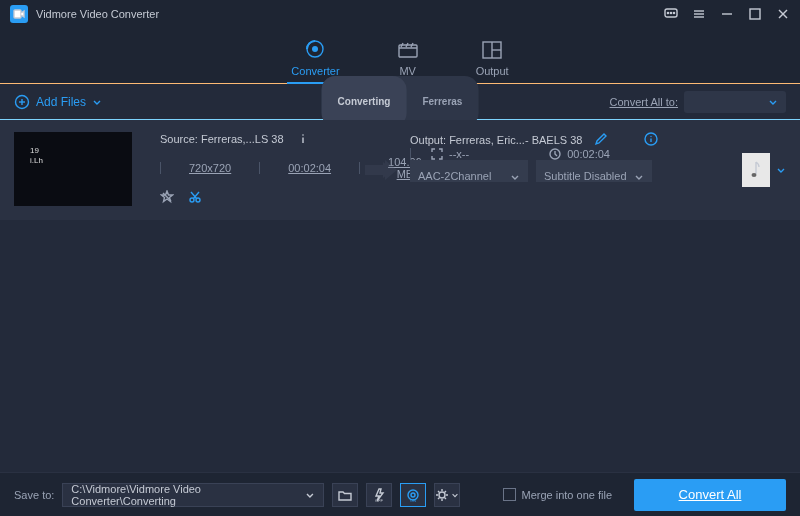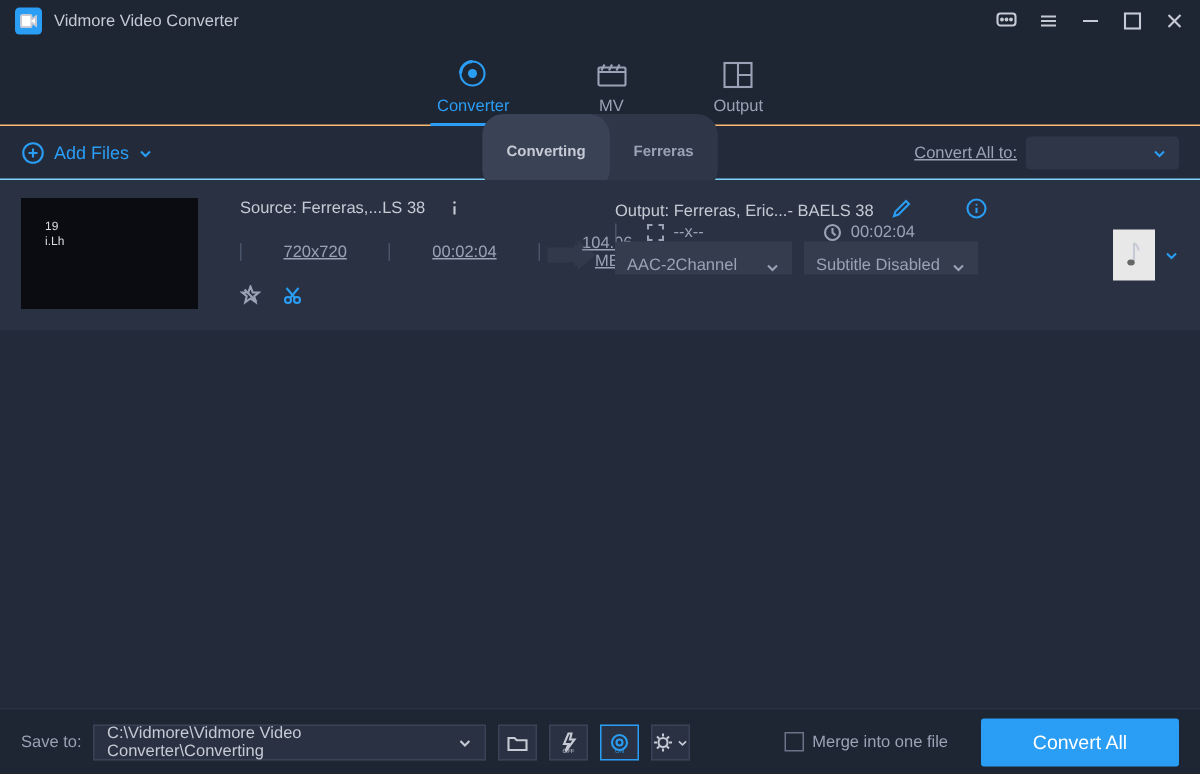--- a/index.html
+++ b/index.html
@@ -42,21 +42,21 @@
 .thumbside { width: 44px; display: flex; align-items: center; justify-content: center; gap: 6px; }
 .thumbicon { width: 28px; height: 34px; background: #e8e8e8; display: flex; align-items: center; justify-content: center; }
 .bottombar { height: 44px; background: #1e2533; border-top: 1px solid #2a3142; display: flex; align-items: center; padding: 0 14px; gap: 8px; }
 .saveto { font-size: 11px; color: #9aa3b5; }
 .pathdd { width: 262px; height: 24px; background: #2a3142; border: 1px solid #3a4256; display: flex; align-items: center; padding: 0 8px; font-size: 11px; color: #c5cad4; }
 .pathdd .caret { margin-left: auto; }
 .iconbtn { width: 26px; height: 24px; background: #2a3142; display: flex; align-items: center; justify-content: center; cursor: pointer; border: 1px solid #3a4256; }
 .iconbtn.active { color: #2a9df4; border-color: #2a9df4; }
 .merge { display: flex; align-items: flex-end; gap: 6px; margin-left: auto; font-size: 11px; color: #9aa3b5; cursor: pointer; }
 .checkbox { width: 13px; height: 13px; border: 1px solid #6a7488; }
-.convertbtn { width: 132px; height: 32px; background: #2a9df4; color: #fff; display: flex; align-items: center; justify-content: center; font-size: 13px; border-radius: 2px; cursor: pointer; margin-left: 14px; }
+.convertbtn { width: 152px; height: 32px; background: #2a9df4; color: #fff; display: flex; align-items: center; justify-content: center; font-size: 13px; border-radius: 2px; cursor: pointer; margin-left: 14px; text-decoration: underline; }
 svg { fill: none; stroke: currentColor; stroke-width: 1.4; }
 .info-i { display: inline-flex; width: 14px; height: 14px; align-items: center; justify-content: center; }
 .blue { color: #2a9df4; }
 </style>
 </head>
 <body>
 
 <div class="titlebar">
   <div class="logo">
     <svg viewBox="0 0 12 12">

